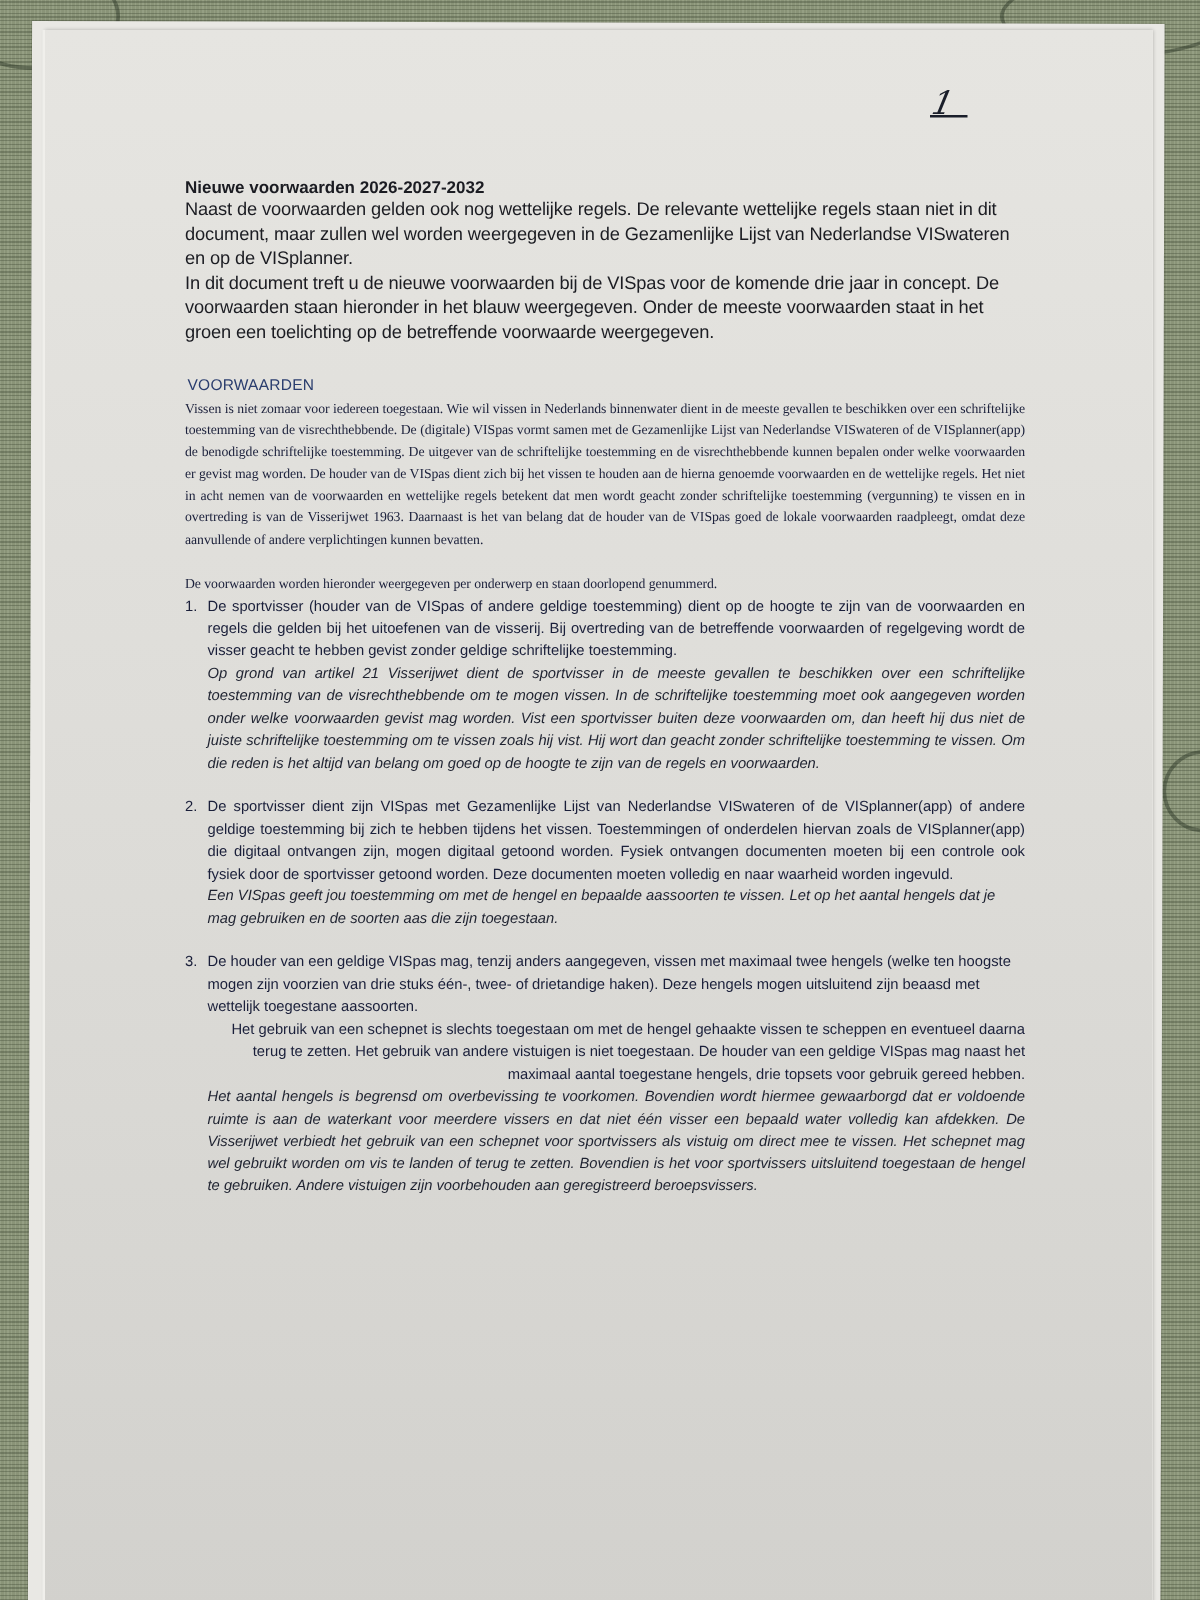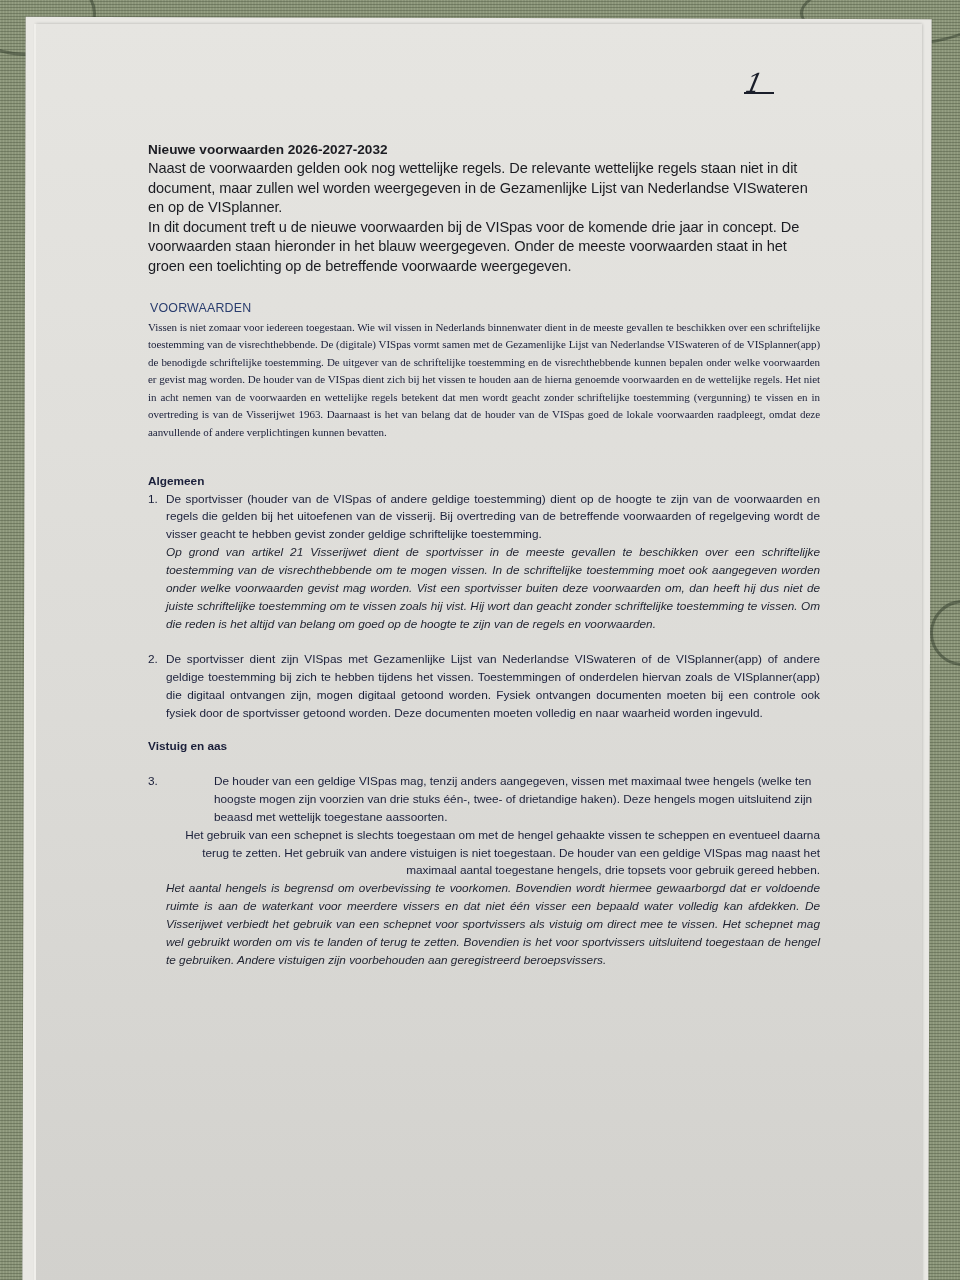--- a/index.html
+++ b/index.html
@@ -144,46 +144,46 @@
 
   <h1 class="doc-title">Nieuwe voorwaarden 2026-2027-2032</h1>
   <div class="intro">
     <p>Naast de voorwaarden gelden ook nog wettelijke regels. De relevante wettelijke regels staan niet in dit document, maar zullen wel worden weergegeven in de Gezamenlijke Lijst van Nederlandse VISwateren en op de VISplanner.</p>
     <p>In dit document treft u de nieuwe voorwaarden bij de VISpas voor de komende drie jaar in concept. De voorwaarden staan hieronder in het blauw weergegeven. Onder de meeste voorwaarden staat in het groen een toelichting op de betreffende voorwaarde weergegeven.</p>
   </div>
 
   <div class="section-title">VOORWAARDEN</div>
   <p class="body-text">Vissen is niet zomaar voor iedereen toegestaan. Wie wil vissen in Nederlands binnenwater dient in de meeste gevallen te beschikken over een schriftelijke toestemming van de visrechthebbende. De (digitale) VISpas vormt samen met de Gezamenlijke Lijst van Nederlandse VISwateren of de VISplanner(app) de benodigde schriftelijke toestemming. De uitgever van de schriftelijke toestemming en de visrechthebbende  kunnen bepalen onder welke voorwaarden er gevist mag worden.  De houder van de VISpas dient zich bij het vissen te houden aan de hierna genoemde voorwaarden en de wettelijke regels. Het niet in acht nemen van de voorwaarden en wettelijke regels betekent dat men wordt geacht zonder schriftelijke toestemming (vergunning) te vissen en in overtreding is van de Visserijwet 1963. Daarnaast is het van belang dat de houder van de VISpas goed de lokale voorwaarden raadpleegt, omdat deze aanvullende of andere verplichtingen kunnen bevatten.</p>
   <div class="spacer"></div>
+  <p class="body-text">De voorwaarden worden hieronder weergegeven per onderwerp en staan doorlopend genummerd.</p>
 
-  <div class="subhead">Algemeen</div>
 
   <div class="rule">
     <div class="rule-num">1.</div>
     <div class="rule-body">
       <p>De sportvisser (houder van de VISpas of andere geldige toestemming) dient op de hoogte te zijn van de voorwaarden en regels die gelden bij het uitoefenen van de visserij. Bij overtreding van de betreffende voorwaarden of regelgeving wordt de visser geacht te hebben gevist zonder geldige schriftelijke toestemming.</p>
       <p class="explain">Op grond van artikel 21 Visserijwet dient de sportvisser in de meeste gevallen te beschikken over een schriftelijke toestemming van de visrechthebbende om te mogen vissen. In de schriftelijke toestemming moet ook aangegeven worden onder welke voorwaarden gevist mag worden. Vist een sportvisser buiten deze voorwaarden om, dan heeft hij dus niet de juiste schriftelijke toestemming om te vissen zoals hij vist. Hij wort dan geacht zonder schriftelijke toestemming te vissen. Om die reden is het altijd van belang om goed op de hoogte te zijn van de regels en voorwaarden.</p>
     </div>
   </div>
 
   <div class="gap-rule"></div>
 
   <div class="rule">
     <div class="rule-num">2.</div>
     <div class="rule-body">
       <p>De sportvisser dient zijn VISpas met Gezamenlijke Lijst van Nederlandse VISwateren of de VISplanner(app) of andere geldige toestemming bij zich te hebben tijdens het vissen. Toestemmingen of onderdelen hiervan zoals de VISplanner(app) die digitaal ontvangen zijn, mogen digitaal getoond worden. Fysiek ontvangen documenten moeten bij een controle ook fysiek door de sportvisser getoond worden. Deze documenten moeten volledig en naar waarheid worden ingevuld.</p>
     </div>
   </div>
 
-  <div class="subhead" style="margin-top:16px;">Vistuig en aas</div>
+  <p class="explain-block" style="margin-top:0;margin-bottom:0;">Een VISpas geeft jou toestemming om met de hengel en bepaalde aassoorten te vissen. Let op het aantal hengels dat je mag gebruiken en de soorten aas die zijn toegestaan.</p>
 
   <div class="gap-rule"></div>
 
   <div class="rule">
     <div class="rule-num">3.</div>
     <div class="rule-body">
-      <p style="text-align:left;margin-left:48px;">De houder van een geldige VISpas mag, tenzij anders aangegeven, vissen met maximaal twee hengels (welke ten hoogste mogen zijn voorzien van drie stuks één-, twee- of drietandige haken). Deze hengels mogen uitsluitend zijn beaasd met wettelijk toegestane aassoorten.</p>
+      <p style="text-align:left;">De houder van een geldige VISpas mag, tenzij anders aangegeven, vissen met maximaal twee hengels (welke ten hoogste mogen zijn voorzien van drie stuks één-, twee- of drietandige haken). Deze hengels mogen uitsluitend zijn beaasd met wettelijk toegestane aassoorten.</p>
       <p style="text-align:right;">Het gebruik van een schepnet is slechts toegestaan om met de hengel gehaakte vissen te scheppen en eventueel daarna terug te zetten. Het gebruik van andere vistuigen is niet toegestaan. De houder van een geldige VISpas mag naast het maximaal aantal toegestane hengels, drie topsets voor gebruik gereed hebben.</p>
       <p class="explain">Het aantal hengels is begrensd om overbevissing te voorkomen. Bovendien wordt hiermee gewaarborgd dat er voldoende ruimte is aan de waterkant voor meerdere vissers en dat niet één visser een bepaald water volledig kan afdekken. De Visserijwet verbiedt het gebruik van een schepnet voor sportvissers als vistuig om direct mee te vissen. Het schepnet mag wel gebruikt worden om vis te landen of terug te zetten. Bovendien is het voor sportvissers uitsluitend toegestaan de hengel te gebruiken. Andere vistuigen zijn voorbehouden aan geregistreerd beroepsvissers.</p>
     </div>
   </div>
 
 </div>
 
 </body></html>

